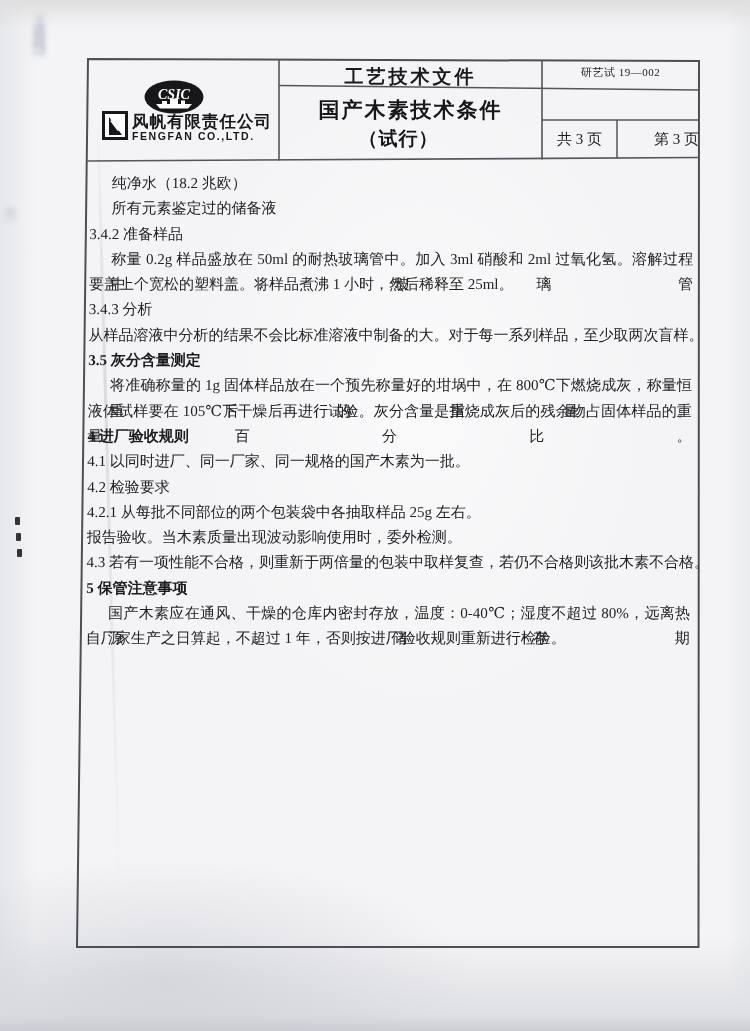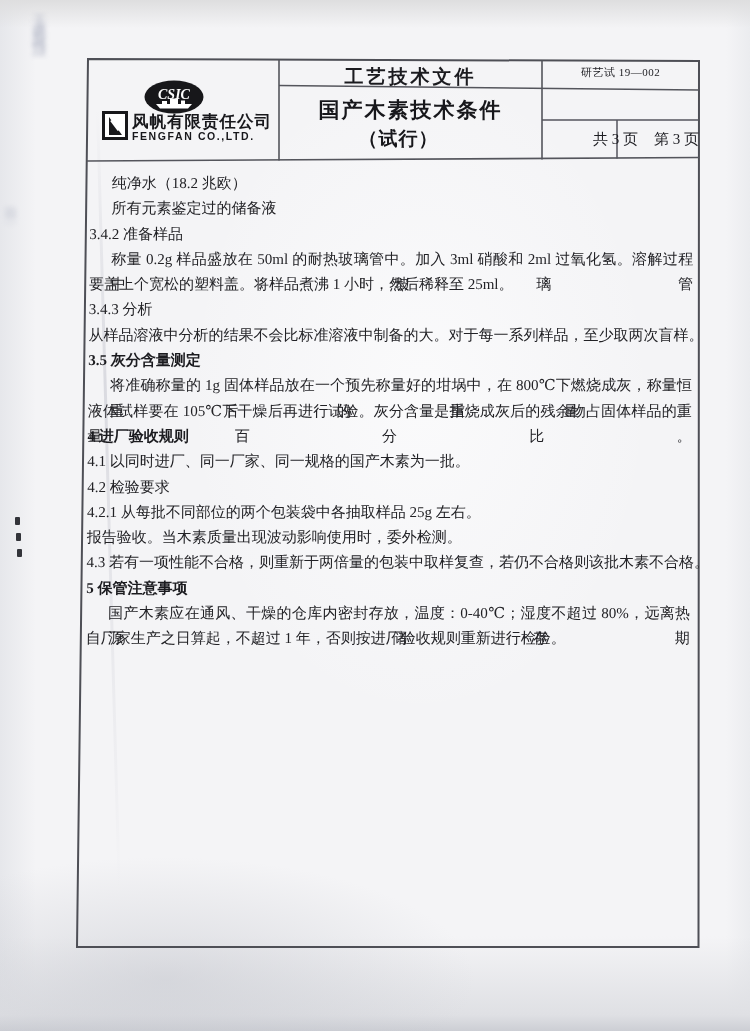--- a/index.html
+++ b/index.html
@@ -62,21 +62,21 @@
     left:279px;top:126px;width:239px;text-align:center;
     font-size:19px;font-weight:bold;letter-spacing:1px;color:#17171b;
     font-family:"Liberation Sans","DejaVu Sans",sans-serif;
   }
   .hdr-doc-no{
     left:542px;top:65px;width:157px;text-align:center;
     font-size:11px;color:#1d1d22;letter-spacing:.5px;
   }
   .hdr-pages-total{
     left:542px;top:130px;width:75px;text-align:center;
-    font-size:15px;color:#1d1d22;margin-left:36px;
+    font-size:15px;color:#1d1d22;
   }
   .hdr-page-cur{
     left:617px;top:130px;width:82px;text-align:right;
     font-size:15px;color:#1d1d22;
   }
   
   .csic{left:143px;top:79px;}
   .company{left:102px;top:111px;display:flex;align-items:center;}
   .company .names{margin-left:4px;font-family:"Liberation Sans","DejaVu Sans",sans-serif;color:#17171b;}
   .company .cn{font-size:16.5px;font-weight:bold;letter-spacing:1px;line-height:18px;}

